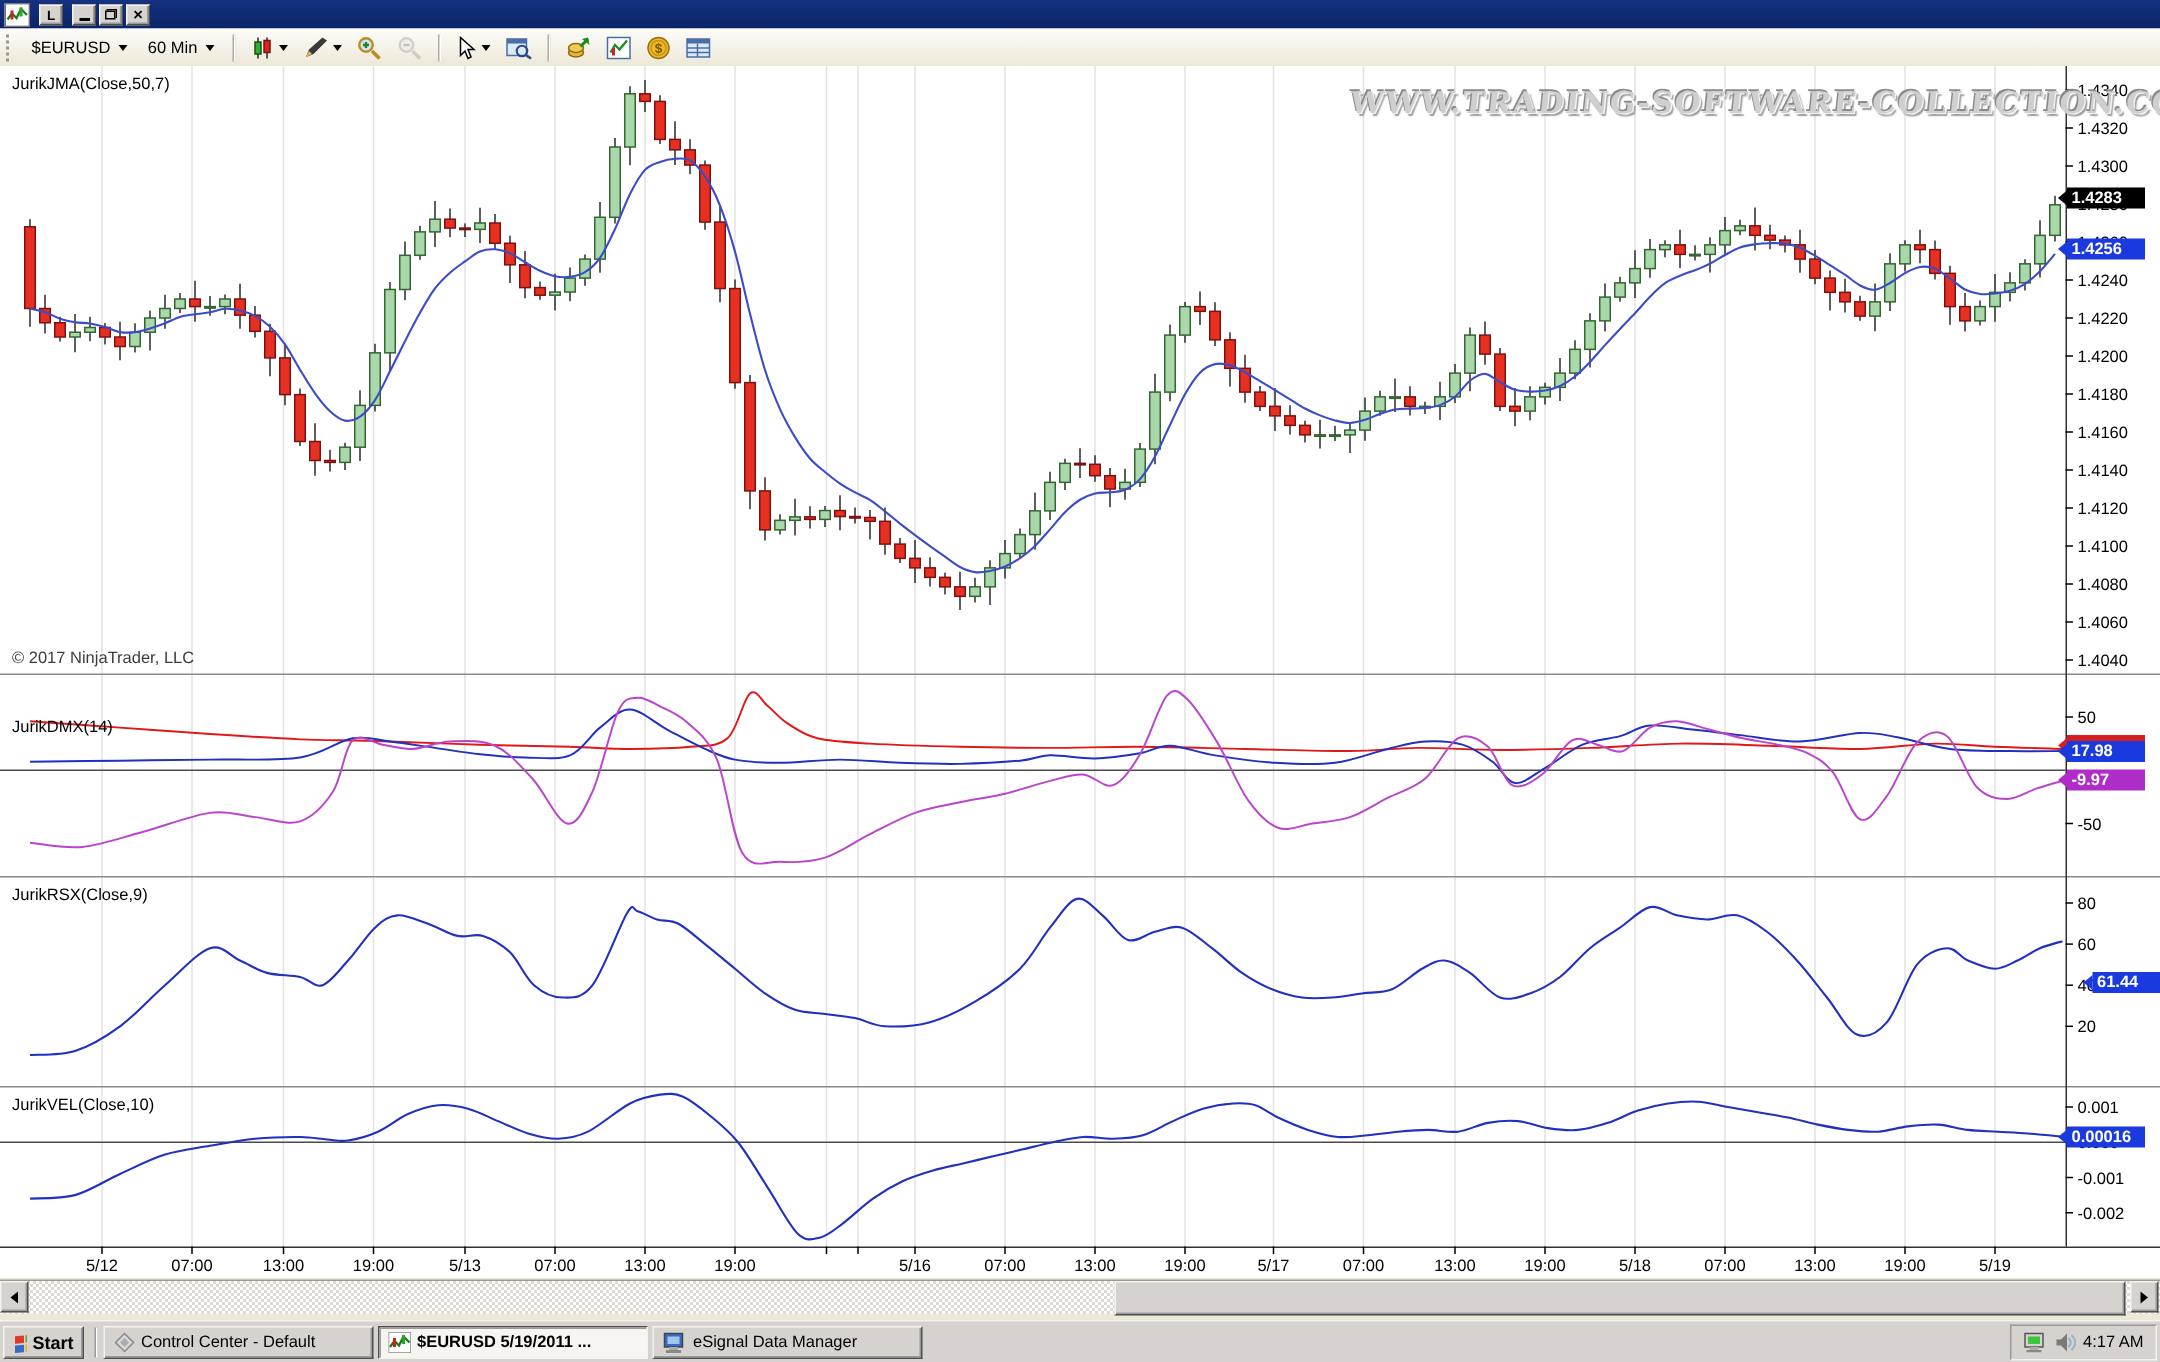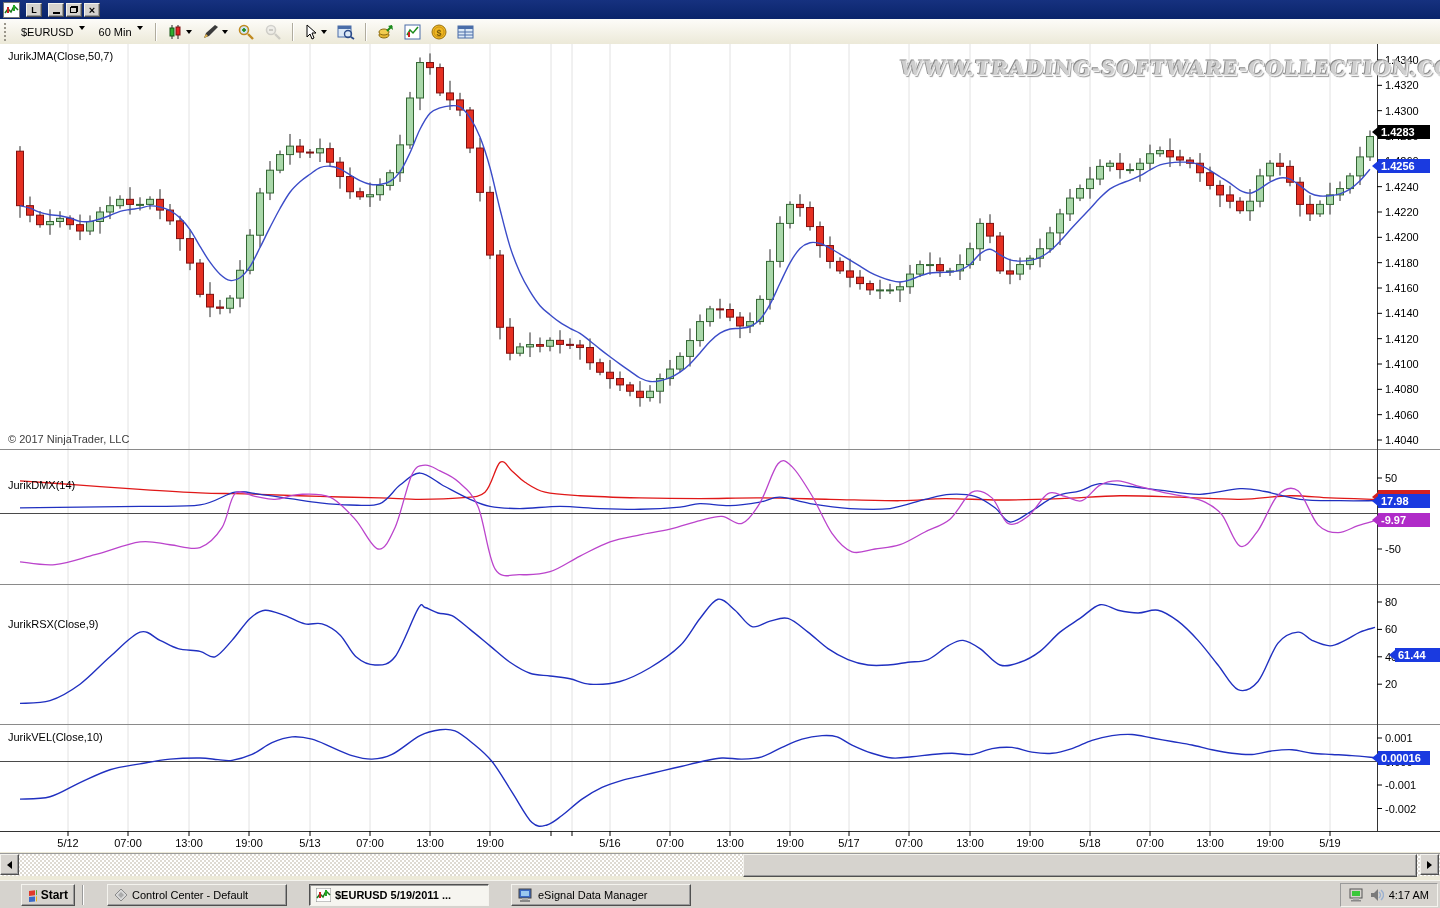--- a/index.html
+++ b/index.html
@@ -19,21 +19,21 @@
   .glyph-min{display:block;width:7px;height:2px;background:#000;margin-top:7px;}
   .glyph-restore{position:relative;display:block;width:8px;height:7px;}
   .glyph-restore::before{content:"";position:absolute;right:0;top:0;width:5px;height:4px;border:1px solid #000;}
   .glyph-restore::after{content:"";position:absolute;left:0;bottom:0;width:5px;height:4px;border:1px solid #000;background:#d6d3ce;}
   .glyph-close{font-size:11px;font-weight:bold;line-height:10px;}
   
   .toolbar{position:absolute;top:19px;left:0;right:0;height:25px;
     background:linear-gradient(to bottom,#fdfcf9,#ece9d8);border-bottom:1px solid #b8b4a8;
     display:flex;align-items:center;font-size:11px;color:#000;padding-left:2px;}
   .grip{width:4px;height:18px;margin:0 4px 0 2px;border-left:2px dotted #9a968a;}
-  .tb-drop{display:flex;align-items:flex-start;gap:5px;padding:3px 6px;border:1px solid transparent;cursor:default;}
+  .tb-drop{display:flex;align-items:center;gap:5px;padding:3px 6px;border:1px solid transparent;cursor:default;}
   .caret{width:0;height:0;border-left:3px solid transparent;border-right:3px solid transparent;border-top:4px solid #000;display:inline-block;}
   .tb-sep{width:1px;height:18px;background:#b0ac9e;border-right:1px solid #fff;margin:0 5px;}
   .tb-btn{display:flex;align-items:center;gap:3px;padding:3px 4px;border:1px solid transparent;}
   .tb-btn svg{display:block;}
   .disabled{opacity:.4;filter:grayscale(1);}
   
   .chart-area{position:absolute;top:44px;left:0;width:1440px;height:808px;background:#fff;}
   .pane-label{position:absolute;font-size:11px;color:#000;white-space:nowrap;}
   .copyright{position:absolute;font-size:11px;color:#3c3c3c;}
   .watermark{position:absolute;left:900px;top:12px;width:470px;font-family:"DejaVu Serif",serif;
@@ -54,21 +54,21 @@
     display:flex;align-items:center;justify-content:center;padding:0;}
   .sb-thumb{position:absolute;top:0;left:743px;width:672px;height:21px;background:#d6d3ce;
     border:1px solid;border-color:#f4f3ee #505050 #505050 #f4f3ee;box-shadow:inset -1px -1px 0 #9a9a9a;}
   .tri-l{width:0;height:0;border-top:4px solid transparent;border-bottom:4px solid transparent;border-right:5px solid #000;}
   .tri-r{width:0;height:0;border-top:4px solid transparent;border-bottom:4px solid transparent;border-left:5px solid #000;}
   
   .taskbar{position:absolute;left:0;bottom:0;width:1440px;height:28px;background:#d6d3ce;
     border-top:1px solid #f4f3ee;display:flex;align-items:center;padding:0 2px;box-sizing:border-box;}
   .task-btn{height:22px;display:flex;align-items:center;gap:4px;padding:0 6px;background:#d6d3ce;
     border:1px solid;border-color:#f4f3ee #505050 #505050 #f4f3ee;box-shadow:inset -1px -1px 0 #9a9a9a;
-    font-size:11px;color:#000;margin-right:3px;white-space:nowrap;overflow:hidden;margin-left:19px;}
+    font-size:11px;color:#000;margin-right:3px;white-space:nowrap;overflow:hidden;}
   .start{font-weight:bold;font-size:12px;width:54px;}
   .task{width:180px;align-items:center;}
   .task.active{background:#f6f5f0;border-color:#505050 #f4f3ee #f4f3ee #505050;box-shadow:inset 1px 1px 0 #9a9a9a;font-weight:bold;}
   .tb-divider{width:1px;height:20px;background:#9a9a9a;border-right:1px solid #fff;margin:0 4px;}
   .tray{margin-left:auto;height:22px;display:flex;align-items:center;gap:5px;padding:0 8px;
     border:1px solid;border-color:#9a9a9a #f4f3ee #f4f3ee #9a9a9a;font-size:11px;color:#000;}
 </style>
 </head>
 <body>
 
@@ -592,21 +592,21 @@
         <text x="1270" y="847" font-size="11" fill="#000" font-family="Liberation Sans, sans-serif" text-anchor="middle">19:00</text>
         <line x1="1330" y1="831" x2="1330" y2="836" stroke="#000"></line>
         <text x="1330" y="847" font-size="11" fill="#000" font-family="Liberation Sans, sans-serif" text-anchor="middle">5/19</text>
         <line x1="551" y1="831" x2="551" y2="836" stroke="#000"></line>
         <line x1="572" y1="831" x2="572" y2="836" stroke="#000"></line>
       </svg>
     <div class="watermark">WWW.TRADING-SOFTWARE-COLLECTION.COM</div>
     <div class="pane-label" style="left:8px;top:6px">JurikJMA(Close,50,7)</div>
     <div class="copyright" style="left:8px;top:389px">© 2017 NinjaTrader, LLC</div>
     <div class="pane-label" style="left:8px;top:435px">JurikDMX(14)</div>
-    <div class="pane-label" style="left:8px;top:574px">JurikRSX(Close,9)</div>
+    <div class="pane-label" style="left:8px;top:547px">JurikRSX(Close,9)</div>
     <div class="pane-label" style="left:8px;top:687px">JurikVEL(Close,10)</div>
     <div id="badges">
         <div class="badge" style="--c: #000000; top: 81px;">1.4283</div>
         <div class="badge" style="--c: #1a3ae0; top: 115px;">1.4256</div>
         <div class="badge" style="--c: #d42020; top: 446px;"></div>
         <div class="badge" style="--c: #1a3ae0; top: 450px;">17.98</div>
         <div class="badge" style="--c: #b02cc8; top: 469px;">-9.97</div>
         <div class="badge" style="--c: #1a3ae0; top: 604px; margin-left: 17px;">61.44</div>
         <div class="badge" style="--c: #1a3ae0; top: 707px;">0.00016</div>
       </div>

